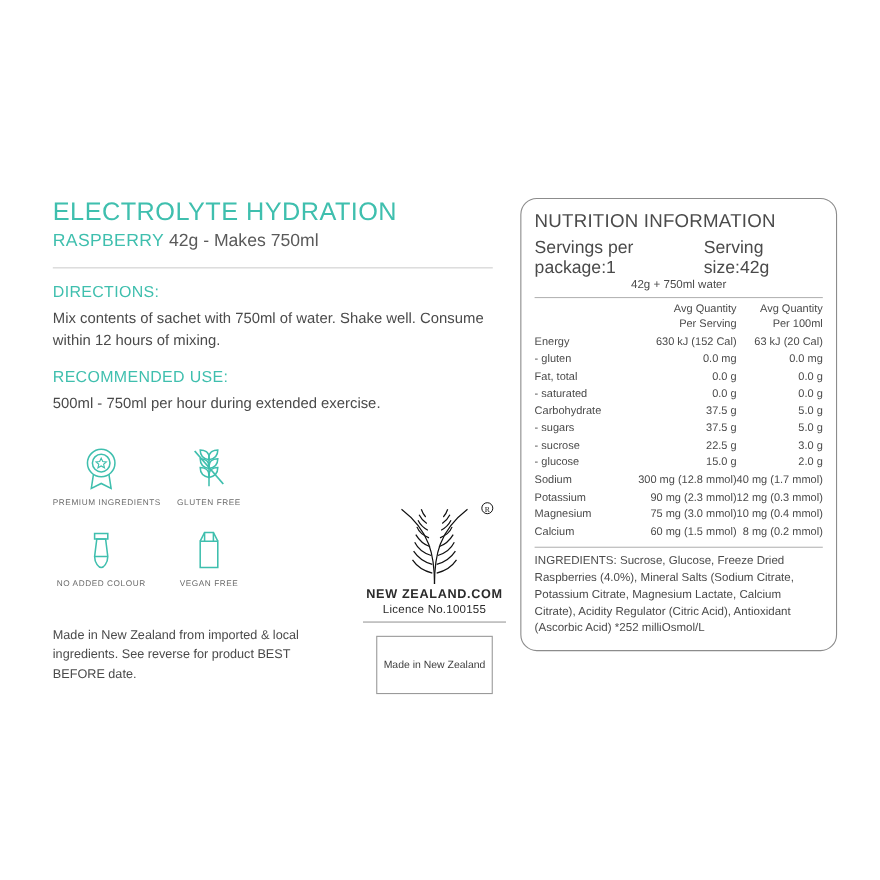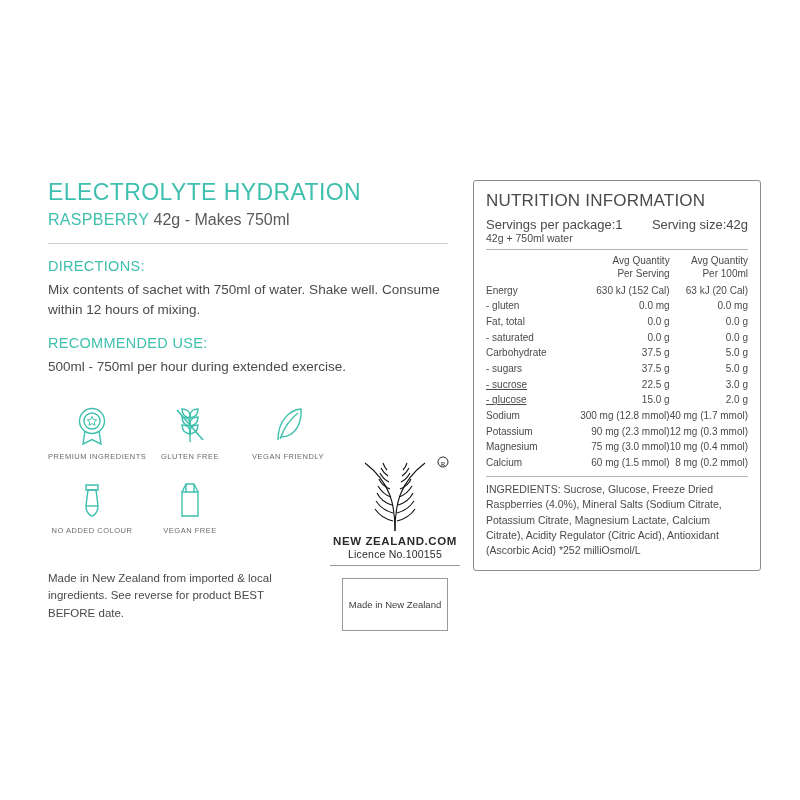--- a/index.html
+++ b/index.html
@@ -140,41 +140,42 @@
     color: #4a4a4a;
   }
 
   
   .nutrition {
     position: absolute;
     left: 473px;
     top: 180px;
     width: 288px;
     border: 1px solid #8c8c8c;
-    border-radius: 3px;
+    border-radius: 15px;
     padding: 10px 12px 12px 12px;
     box-sizing: border-box;
     background: #fff;
   }
   .nut-title {
     font-size: 17px;
     color: #4a4a4a;
     letter-spacing: 0.2px;
     margin-bottom: 6px;
   }
   .nut-servings {
     display: flex;
     justify-content: space-between;
-    font-size: 13px;
+    font-size: 16px;
     color: #4a4a4a;
   }
   .nut-sub {
     font-size: 10.5px;
     color: #4a4a4a;
     margin-bottom: 4px;
+    text-align: center;
   }
   .nut-hr {
     border: 0;
     border-top: 1px solid #b5b5b5;
     margin: 5px 0;
   }
   table.nut {
     width: 100%;
     border-collapse: collapse;
     font-size: 10px;
@@ -188,21 +189,21 @@
     vertical-align: bottom;
   }
   table.nut td {
     padding: 1.6px 0;
     line-height: 1.25;
     white-space: nowrap;
   }
   td.lbl { text-align: left; }
   td.v1, td.v2 { text-align: right; }
   td.indent1 { padding-left: 12px; }
-  td.indent2 { padding-left: 24px; text-decoration: underline; }
+  td.indent2 { padding-left: 24px; }
   .ingredients {
     font-size: 10.5px;
     line-height: 1.45;
     color: #4a4a4a;
     margin-top: 2px;
   }
 </style>
 </head>
 <body>
 
@@ -246,29 +247,20 @@
               <path d="M20 22 c-6-1-8-5-8-9 4 0 8 2 8 7z"></path>
               <path d="M20 22 c6-1 8-5 8-9-4 0-8 2-8 7z"></path>
               <path d="M20 30 c-6-1-8-5-8-9 4 0 8 2 8 7z"></path>
               <path d="M20 30 c6-1 8-5 8-9-4 0-8 2-8 7z"></path>
               <path d="M7 6 L33 36" stroke-width="1.6"></path>
             </svg>
           </div>
           <div class="badge-label">GLUTEN FREE</div>
         </div>
 
-        <div class="badge">
-          <div class="badge-icon">
-            <svg width="40" height="42" viewBox="0 0 40 42" fill="none" stroke="#3fbfae" stroke-width="1.4">
-              <path d="M10 36 C10 16 22 6 33 5 34 18 28 33 13 33"></path>
-              <path d="M30 9 C22 15 16 24 12 35"></path>
-            </svg>
-          </div>
-          <div class="badge-label">VEGAN FRIENDLY</div>
-        </div>
 
       </div>
 
       <div class="badge-row">
 
         <div class="badge">
           <div class="badge-icon">
             <svg width="40" height="42" viewBox="0 0 40 42" fill="none" stroke="#3fbfae" stroke-width="1.4">
               <path d="M14 7 h12 v5 h-12 z"></path>
               <path d="M16 12 h8 l2 16 c0 6-4 10-6 10 s-6-4-6-10z"></path>

